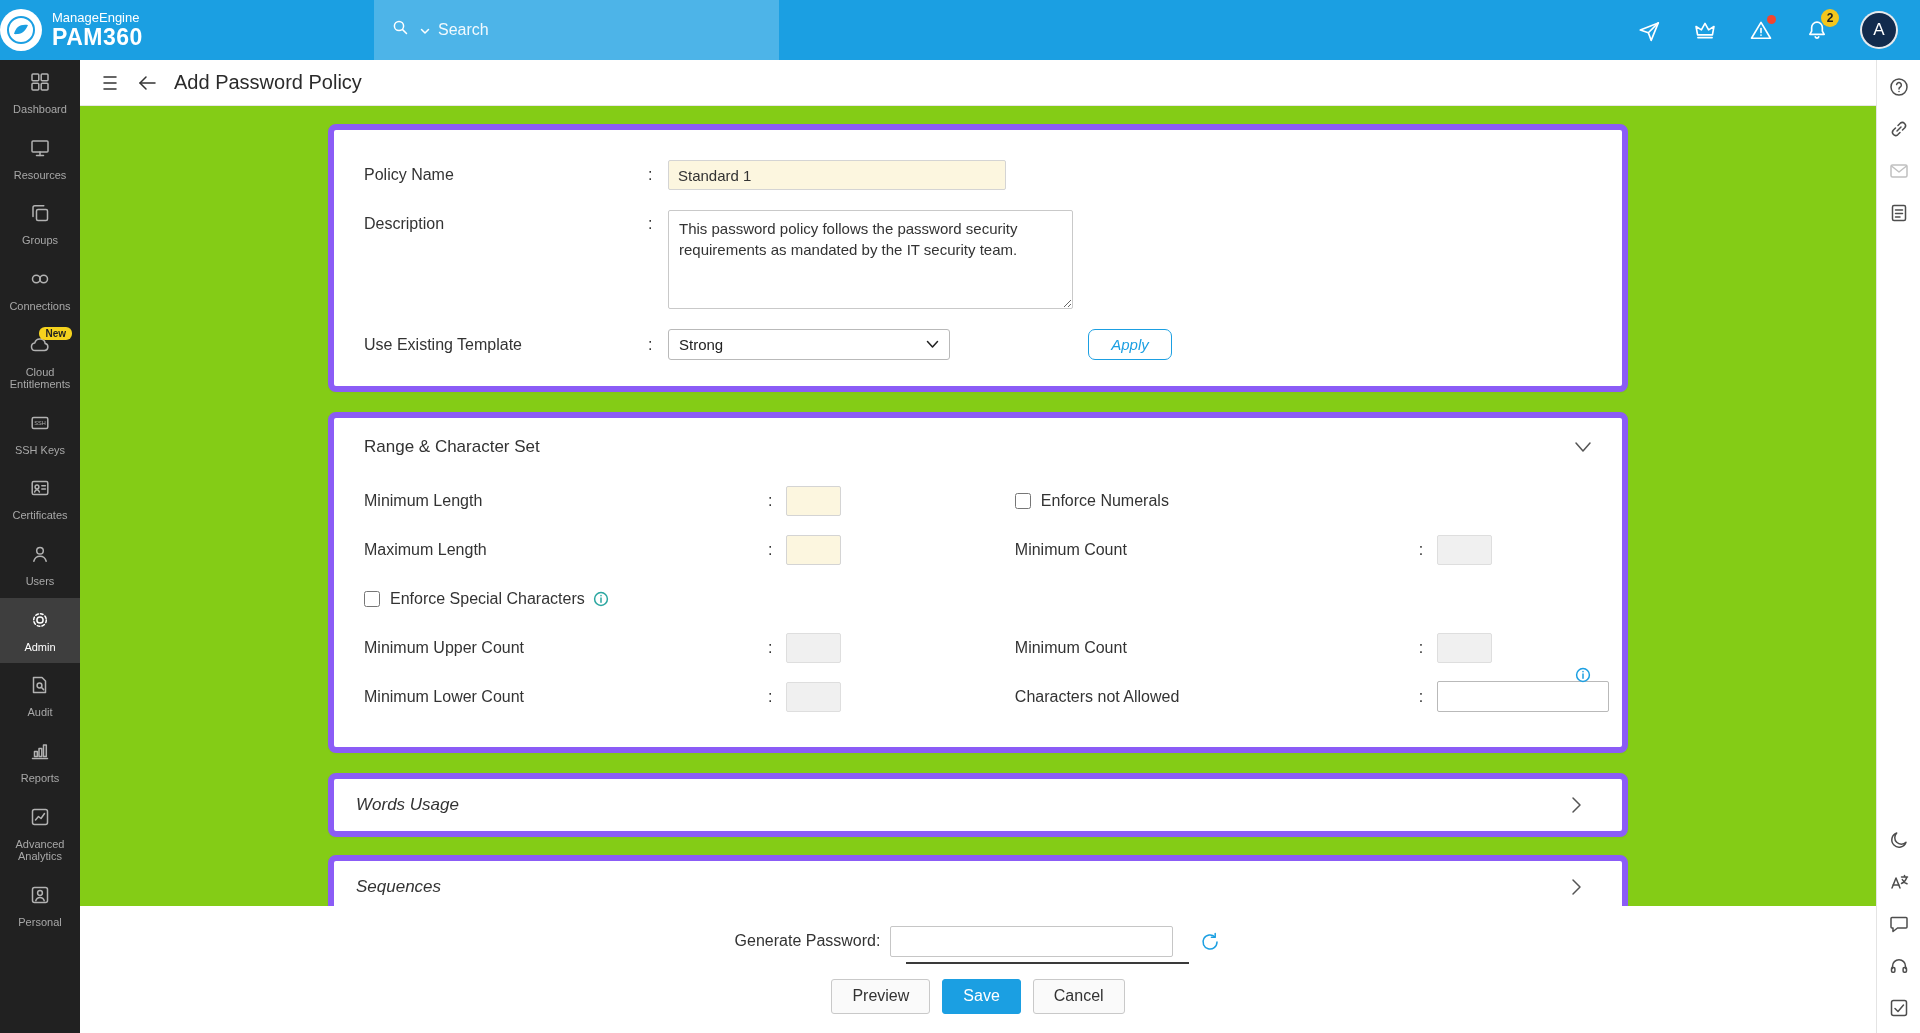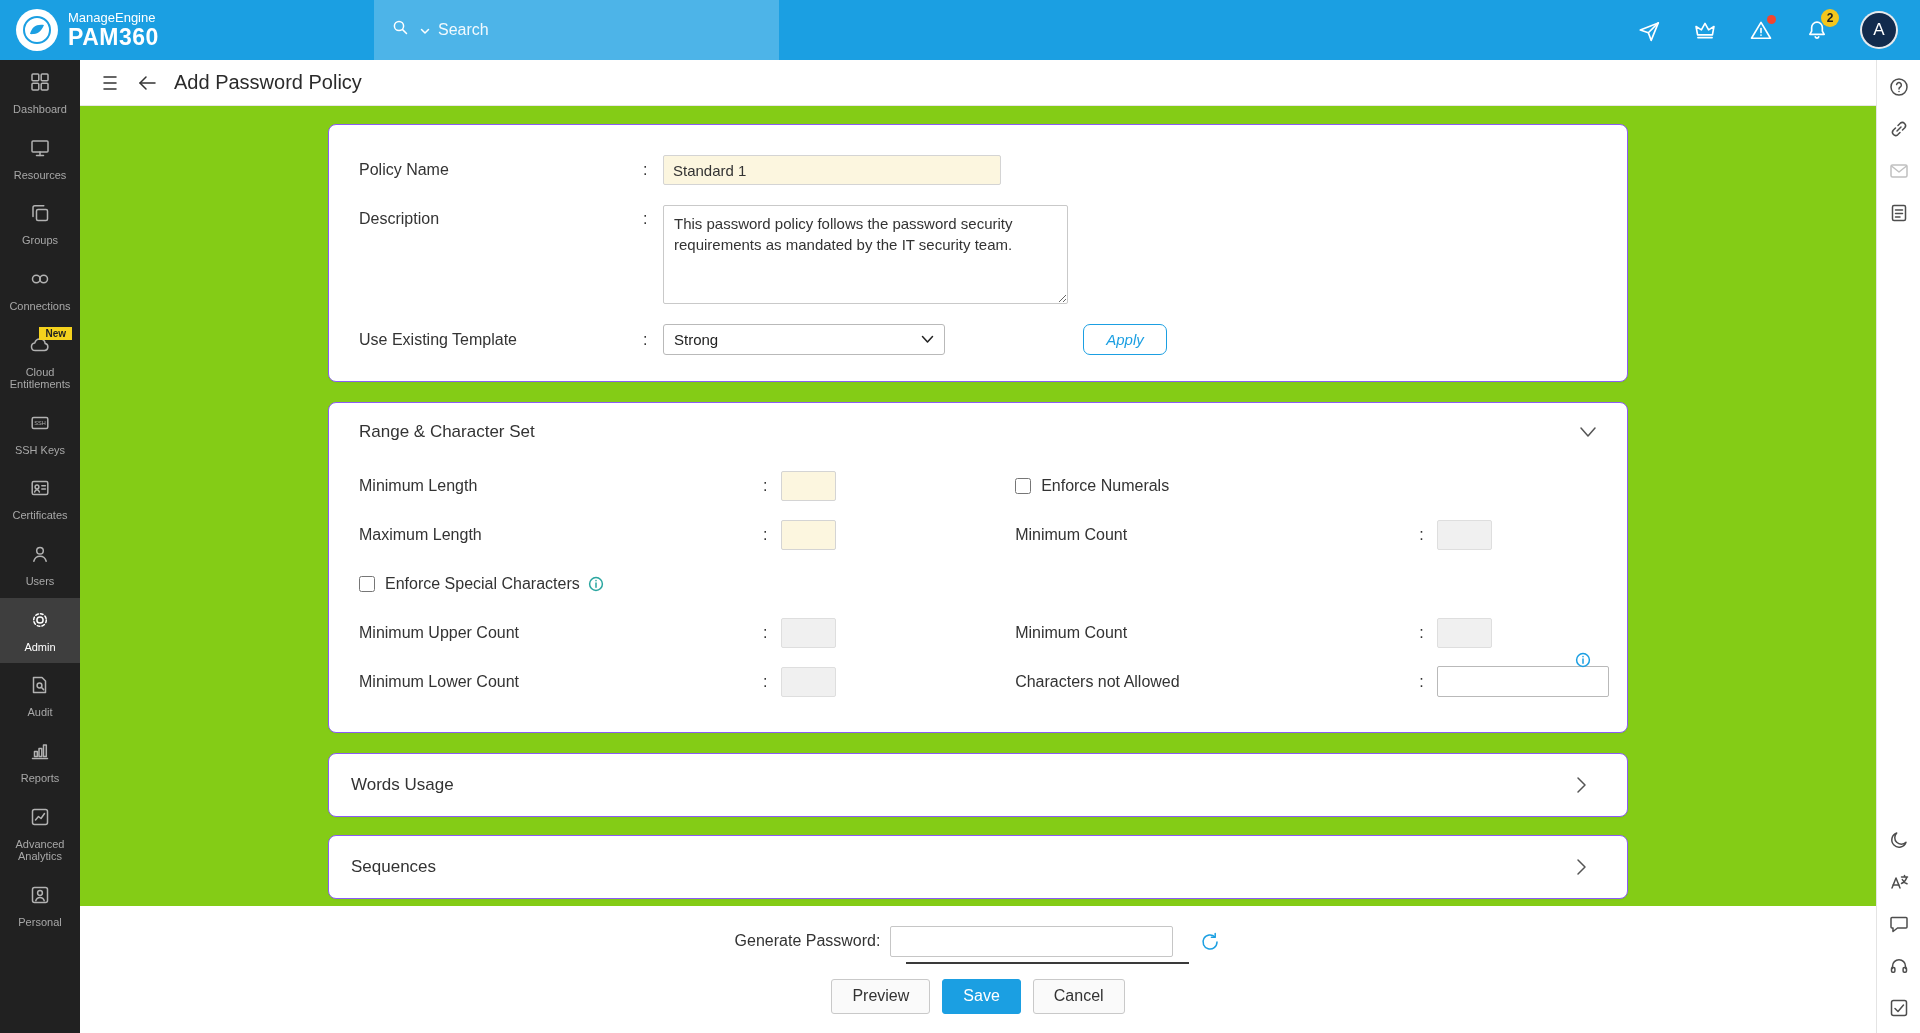--- a/index.html
+++ b/index.html
@@ -1,21 +1,21 @@
 <!DOCTYPE html>
 <html><head>
 <meta charset="utf-8">
 <style>
   * { margin:0; padding:0; box-sizing:border-box; }
   html,body { width:1920px; height:1033px; overflow:hidden; font-family:"Liberation Sans", sans-serif; background:#f0f0f0; }
   .app { width:1920px; height:1033px; display:flex; flex-direction:column; }
 
   
   .topbar { flex:0 0 60px; background:#1b9fe2; display:flex; align-items:center; color:#fff; position:relative; z-index:5; }
-  .brand { display:flex; align-items:center; gap:10px; padding:0 16px; width:374px; cursor:pointer; }
+  .brand { display:flex; align-items:center; gap:10px; padding:0 0; width:374px; cursor:pointer; }
   .logo-circle { width:42px; height:42px; border-radius:50%; background:#fff; display:flex; align-items:center; justify-content:center; flex:0 0 42px; }
   .brand-text { display:flex; flex-direction:column; line-height:1.05; }
   .brand-line1 { font-size:13px; font-weight:400; }
   .brand-line2 { font-size:23px; font-weight:700; letter-spacing:.5px; }
   .searchbox { height:60px; width:405px; background:rgba(255,255,255,.22); display:flex; align-items:center; padding:0 16px; gap:8px; }
   .searchbox input { background:transparent; border:none; outline:none; color:#fff; font-size:16px; width:280px; font-family:inherit; }
   .searchbox input::placeholder { color:rgba(255,255,255,.92); }
   .top-actions { margin-left:auto; display:flex; align-items:center; gap:30px; padding-right:22px; }
   .top-icon { position:relative; width:26px; height:26px; display:inline-flex; align-items:center; justify-content:center; cursor:pointer; color:#fff; }
   .dot { position:absolute; top:-2px; right:-2px; width:9px; height:9px; border-radius:50%; background:#f4452e; }
@@ -25,36 +25,36 @@
   
   .body-row { flex:1; display:flex; min-height:0; }
 
   
   .sidebar { flex:0 0 80px; background:#212121; overflow:hidden; display:flex; flex-direction:column; }
   .side-item { position:relative; display:flex; flex-direction:column; align-items:center; gap:6px; padding:11px 3px 10px; color:#a8a8a8; cursor:pointer; }
   .side-item .lab { font-size:11px; line-height:1.15; text-align:center; width:100%; }
   .side-item .ico { color:#b2b2b2; }
   .side-item.active { background:#3e3e3e; color:#fff; }
   .side-item.active .ico { color:#fff; }
-  .new-badge { position:absolute; top:4px; right:8px; background:#f5d21d; color:#222; font-size:10px; font-weight:700; border-radius:0; padding:1px 6px; }
+  .new-badge { position:absolute; top:4px; right:8px; background:#f5d21d; color:#222; font-size:10px; font-weight:700; border-radius:6px; padding:1px 6px; }
 
   
   .rail { flex:0 0 44px; background:#fff; border-left:1px solid #e4e4e4; display:flex; flex-direction:column; align-items:center; padding:16px 0 14px; gap:20px; }
   .rail .spacer { flex:1; }
   .rail-icon { width:22px; height:22px; color:#4d4d4d; cursor:pointer; display:flex; align-items:center; justify-content:center; }
   .rail-icon.muted { color:#c0c0c0; }
 
   
   .content { flex:1; min-width:0; display:flex; flex-direction:column; background:#84cc16; }
   .page-header { flex:0 0 46px; background:#fff; border-bottom:1px solid #e7e7e7; display:flex; align-items:center; gap:12px; padding:0 22px; }
   .ph-icon { color:#333; display:flex; align-items:center; cursor:pointer; }
   .page-title { font-size:20px; font-weight:500; color:#2b2b2b; margin-left:4px; }
 
   .scroll-area { flex:1; overflow:hidden; padding-top:18px; }
-  .card { width:1300px; margin:0 auto 20px; background:#fff; border:1px solid #8b5cf6; border-radius:8px; box-shadow:0 1px 2px rgba(0,0,0,.03); }
+  .card { width:1300px; margin:0 auto 20px; background:#fff; border:6px solid #8b5cf6; border-radius:8px; box-shadow:0 1px 2px rgba(0,0,0,.03); }
 
   
   .basic-card { padding:30px 30px 26px; }
   .frow { display:flex; margin-bottom:20px; }
   .frow:last-child { margin-bottom:0; }
   .frow.vcenter { align-items:center; }
   .flabel { width:284px; font-size:16px; color:#333; padding-top:5px; }
   .frow.vcenter .flabel { padding-top:0; }
   .colon { width:20px; color:#333; font-size:16px; padding-top:5px; }
   .frow.vcenter .colon { padding-top:0; }
@@ -77,21 +77,21 @@
   .rlbl { width:404px; font-size:16px; color:#333; }
   .rcolon { width:18px; color:#333; font-size:16px; }
   .inp.small { width:55px; }
   .chars-input { width:172px; height:31px; background:#fff; border:1px solid #b9b9b9; border-radius:2px; padding:0 8px; font-size:15px; font-family:inherit; outline:none; }
   .cb { width:16px; height:16px; margin-right:10px; cursor:pointer; }
   .cb-lab { font-size:16px; color:#333; }
   .info-ico { margin-left:8px; display:inline-flex; cursor:pointer; }
   .info-float { position:absolute; right:18px; top:-14px; cursor:pointer; }
 
   
-  .bar-card { height:64px; display:flex; align-items:center; justify-content:space-between; padding:0 40px 0 22px; cursor:pointer; margin-bottom:18px; }
+  .bar-card { height:64px; display:flex; align-items:center; justify-content:space-between; padding:0 40px 0 22px; cursor:pointer; margin-bottom:18px;font-style:italic; }
   .bar-card h2 { font-size:17px; font-weight:500; color:#333; }
   .chev { color:#555; }
 
   
   .footer-bar { flex:0 0 127px; background:#fff; display:flex; flex-direction:column; align-items:center; justify-content:center; gap:15px; }
   .gen-row { display:flex; align-items:flex-start; gap:10px; }
   .gen-label { font-size:16px; color:#333; padding-top:6px; }
   .gen-wrap { display:flex; flex-direction:column; }
   .gen-input { width:283px; height:31px; border:1px solid #c6c6c6; border-radius:2px; padding:0 8px; font-size:15px; font-family:inherit; outline:none; }
   .strength-line { width:283px; height:2px; background:#3a3a3a; margin-top:5px; margin-left:16px; }

